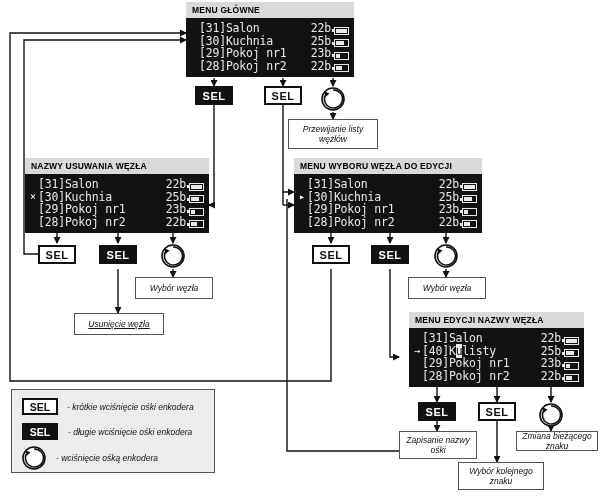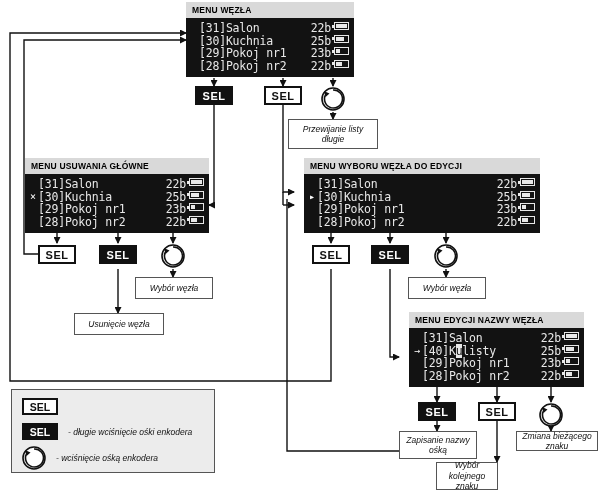--- a/index.html
+++ b/index.html
@@ -24,21 +24,21 @@
     box-sizing:border-box;
     white-space:nowrap;
   }
   .lcd{
     background:#121212;
     padding:3px 4px 4px 4px;
     box-sizing:border-box;
     border:1px solid #121212;
   }
   .lcd-row{
-    display:flex;align-items:flex-start;
+    display:flex;align-items:flex-end;
     font-family:"DejaVu Sans Mono", monospace;
     font-size:11.5px;line-height:12.5px;
     color:#e8e8e8;
     white-space:pre;
     letter-spacing:-0.2px;
   }
   .lcd-cur{width:8px;flex:0 0 8px;text-align:left;font-size:10px;color:#fff;}
   .lcd-name{flex:1 1 auto;}
   .lcd-name .inv{background:#e8e8e8;color:#121212;}
   .lcd-val{flex:0 0 auto;padding-right:2px;}
@@ -154,21 +154,21 @@
 
       <path d="M497,421 L497,462" marker-end="url(#ah)"></path>
 
       <path d="M551,428 L551,431" marker-end="url(#ah)"></path>
 
       <path d="M399,451 L287,451 L287,199"></path>
     </g>
   </svg>
 
   <div class="panel" style="left:186px;top:2px;width:168px;">
-    <div class="panel-title">MENU WĘZŁA</div>
+    <div class="panel-title">MENU GŁÓWNE</div>
     <div class="lcd">
       <div class="lcd-row">
         <span class="lcd-cur"></span>
         <span class="lcd-name">[31]Salon</span>
         <span class="lcd-val">22b</span>
         <span class="batt"><i style="width:11px"></i></span>
       </div>
       <div class="lcd-row">
         <span class="lcd-cur"></span>
         <span class="lcd-name">[30]Kuchnia</span>
@@ -193,24 +193,24 @@
   <div class="sel long" style="left:195px;top:86px;">SEL</div>
   <div class="sel short" style="left:264px;top:86px;">SEL</div>
   <div class="knob" style="left:320px;top:86px;">
     <svg viewBox="0 0 26 26" width="26" height="26">
       <circle cx="13" cy="13" r="11" fill="#fff" stroke="#111" stroke-width="1.6"></circle>
       <path d="M13,4 A9,9 0 1 1 6.6,7.2" fill="none" stroke="#111" stroke-width="1.6"></path>
       <path d="M4,5 L9.5,7.6 L5.6,11 z" fill="#111"></path>
     </svg>
   </div>
 
-  <div class="callout" style="left:288px;top:119px;width:90px;height:30px;">Przewijanie listy długie</div>
+  <div class="callout" style="left:288px;top:119px;width:90px;height:30px;">Przewijanie listy węzłów</div>
 
   <div class="panel" style="left:25px;top:158px;width:184px;">
-    <div class="panel-title">MENU USUWANIA GŁÓWNE</div>
+    <div class="panel-title">NAZWY USUWANIA WĘZŁA</div>
     <div class="lcd">
       <div class="lcd-row">
         <span class="lcd-cur"></span>
         <span class="lcd-name">[31]Salon</span>
         <span class="lcd-val">22b</span>
         <span class="batt"><i style="width:11px"></i></span>
       </div>
       <div class="lcd-row">
         <span class="lcd-cur">×</span>
         <span class="lcd-name">[30]Kuchnia</span>
@@ -236,23 +236,23 @@
   <div class="sel long" style="left:99px;top:245px;">SEL</div>
   <div class="knob" style="left:160px;top:243px;">
     <svg viewBox="0 0 26 26" width="26" height="26">
       <circle cx="13" cy="13" r="11" fill="#fff" stroke="#111" stroke-width="1.6"></circle>
       <path d="M13,4 A9,9 0 1 1 6.6,7.2" fill="none" stroke="#111" stroke-width="1.6"></path>
       <path d="M4,5 L9.5,7.6 L5.6,11 z" fill="#111"></path>
     </svg>
   </div>
 
   <div class="callout" style="left:135px;top:277px;width:78px;height:22px;">Wybór węzła</div>
-  <div class="callout" style="left:74px;top:313px;width:90px;height:22px;">Usunięcie węzła</div>
-
-  <div class="panel" style="left:304px;top:158px;width:236px;">
+  <div class="callout" style="left:74px;top:313px;width:90px;height:22px;text-decoration:underline;">Usunięcie węzła</div>
+
+  <div class="panel" style="left:294px;top:158px;width:188px;">
     <div class="panel-title">MENU WYBORU WĘZŁA DO EDYCJI</div>
     <div class="lcd">
       <div class="lcd-row">
         <span class="lcd-cur"></span>
         <span class="lcd-name">[31]Salon</span>
         <span class="lcd-val">22b</span>
         <span class="batt"><i style="width:11px"></i></span>
       </div>
       <div class="lcd-row">
         <span class="lcd-cur">▸</span>
@@ -320,27 +320,28 @@
   <div class="sel long" style="left:418px;top:402px;">SEL</div>
   <div class="sel short" style="left:478px;top:402px;">SEL</div>
   <div class="knob" style="left:538px;top:402px;">
     <svg viewBox="0 0 26 26" width="26" height="26">
       <circle cx="13" cy="13" r="11" fill="#fff" stroke="#111" stroke-width="1.6"></circle>
       <path d="M13,4 A9,9 0 1 1 6.6,7.2" fill="none" stroke="#111" stroke-width="1.6"></path>
       <path d="M4,5 L9.5,7.6 L5.6,11 z" fill="#111"></path>
     </svg>
   </div>
 
-  <div class="callout" style="left:399px;top:431px;width:78px;height:28px;">Zapisanie nazwy ośką</div>
-  <div class="callout" style="left:436px;top:462px;width:62px;height:28px;">Wybór kolejnego znaku</div>
+  <div class="callout" style="left:399px;top:431px;width:78px;height:28px;">Zapisanie nazwy ośki</div>
+  <div class="callout" style="left:458px;top:462px;width:86px;height:28px;">Wybór kolejnego znaku</div>
   <div class="callout" style="left:516px;top:431px;width:82px;height:20px;">Zmiana bieżącego znaku</div>
 
   <div id="legend">
     <div class="lg-row" style="left:10px;top:8px;">
       <span class="lg-sel short">SEL</span>
+      <span class="lg-txt" style="margin-left:9px;">- krótkie wciśnięcie ośki enkodera</span>
     </div>
     <div class="lg-row" style="left:10px;top:33px;">
       <span class="lg-sel long">SEL</span>
       <span class="lg-txt" style="margin-left:10px;">- długie wciśnięcie ośki enkodera</span>
     </div>
     <div class="lg-row" style="left:9px;top:55px;">
       <span>
         <svg viewBox="0 0 26 26" width="26" height="26" style="display:block">
           <circle cx="13" cy="13" r="11" fill="#fff" stroke="#111" stroke-width="1.6"></circle>
           <path d="M13,4 A9,9 0 1 1 6.6,7.2" fill="none" stroke="#111" stroke-width="1.6"></path>

